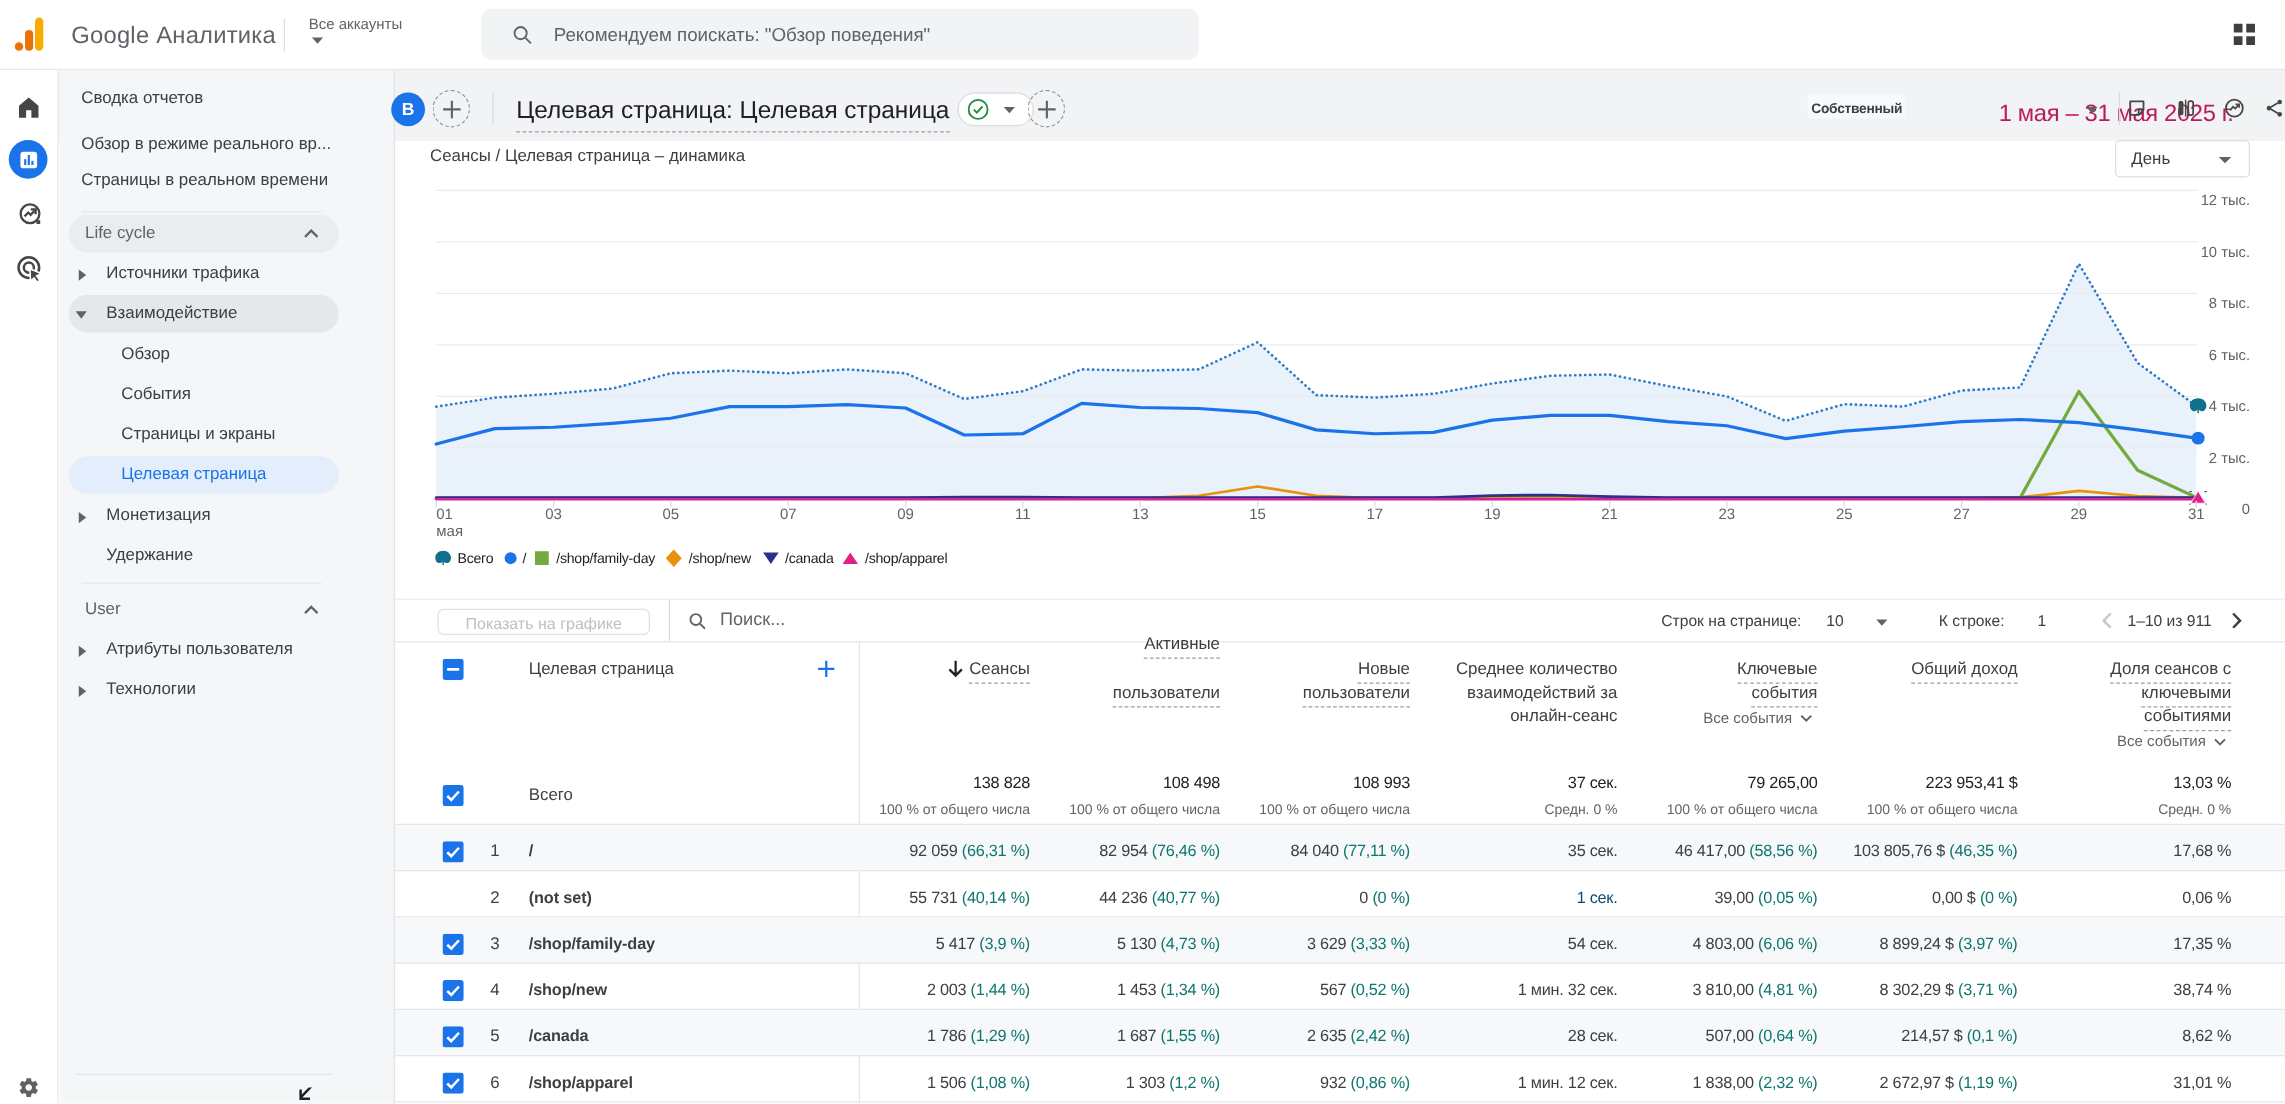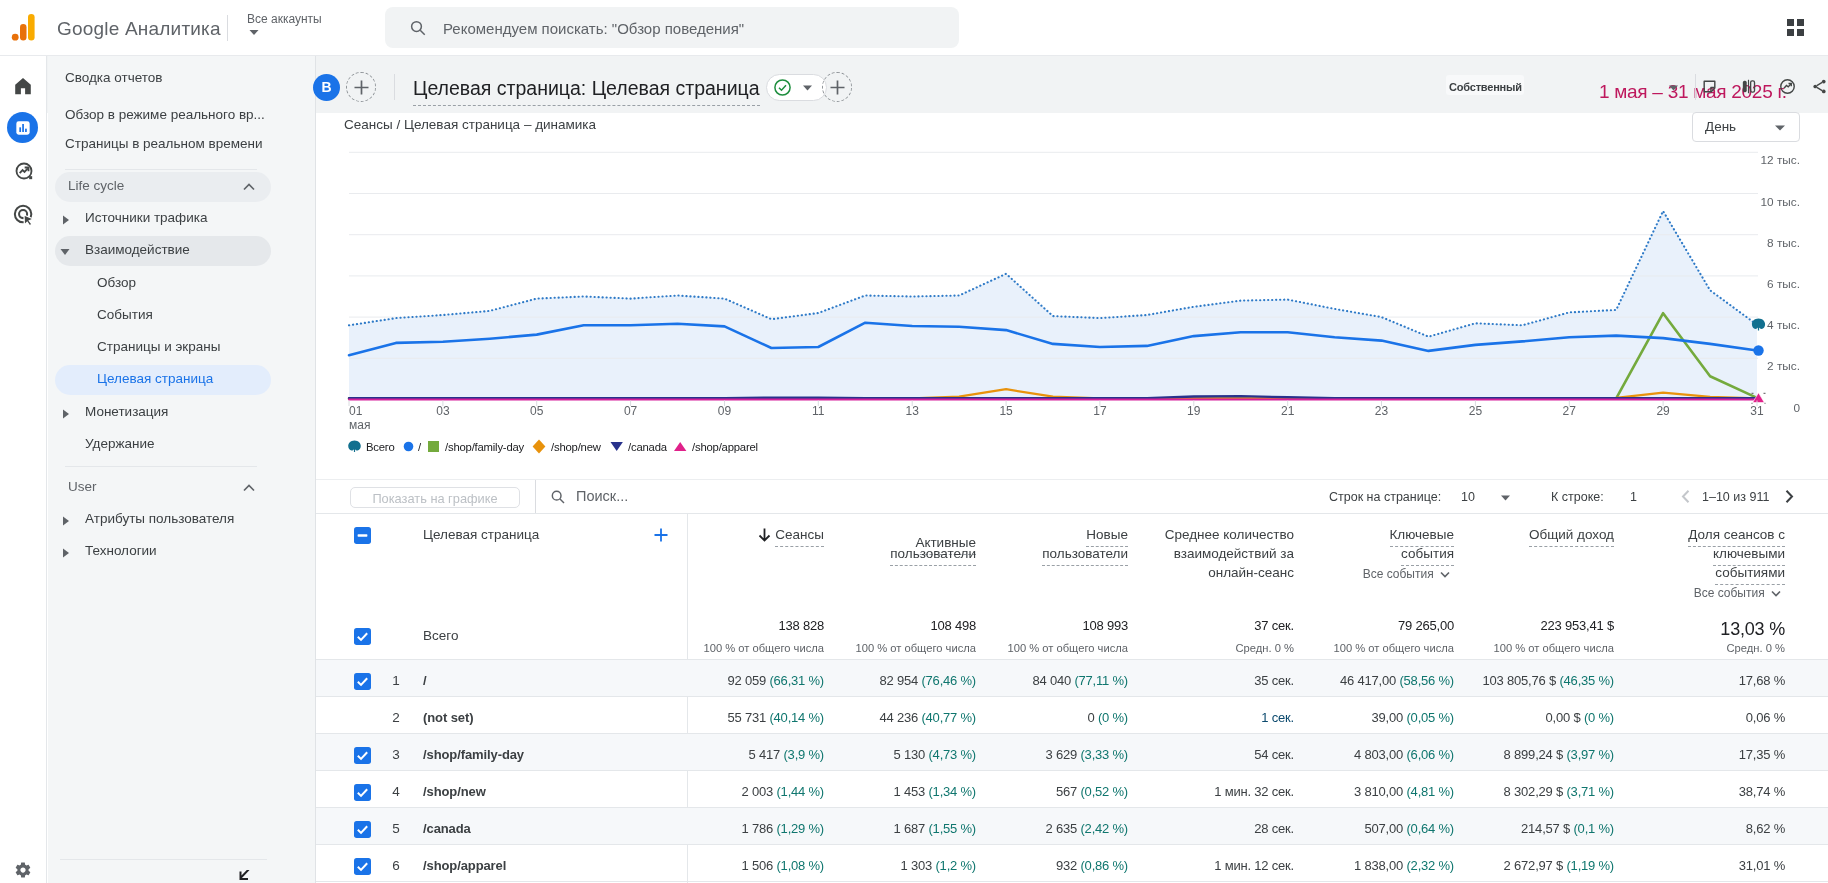--- a/index.html
+++ b/index.html
@@ -277,21 +277,21 @@
         <rect x="3.4" y="6.9" width="9.2" height="2.2" rx="0.6" fill="#fff"></rect>
       </svg></span></span>
 <span style="position:absolute;left:423px;top:526px;color:#3c4043">Целевая страница</span>
 <svg style="position:absolute;left:653px;top:527px" width="16" height="16" viewBox="0 0 16 16">
     <path d="M8,1.5 V14.5 M1.5,8 H14.5" stroke="#1a73e8" stroke-width="1.8"></path>
   </svg>
 <svg style="position:absolute;left:757px;top:527px" width="15" height="16" viewBox="0 0 15 16">
     <path d="M7.5,1.5 V13 M2.5,8.5 L7.5,13.5 L12.5,8.5" stroke="#202124" stroke-width="1.8" fill="none"></path>
   </svg>
 <span style="position:absolute;right:1004px;top:526px;border-bottom:1px dashed #9aa0a6;padding-bottom:2px;color:#3c4043;white-space:nowrap">Сеансы</span>
-<span style="position:absolute;right:852px;top:534px;border-bottom:1px dashed #9aa0a6;padding-bottom:2px;color:#3c4043;white-space:nowrap">Активные</span>
+<span style="position:absolute;right:852px;top:506px;border-bottom:1px dashed #9aa0a6;padding-bottom:2px;color:#3c4043;white-space:nowrap">Активные</span>
 <span style="position:absolute;right:852px;top:545px;border-bottom:1px dashed #9aa0a6;padding-bottom:2px;color:#3c4043;white-space:nowrap">пользователи</span>
 <span style="position:absolute;right:700px;top:526px;border-bottom:1px dashed #9aa0a6;padding-bottom:2px;color:#3c4043;white-space:nowrap">Новые</span>
 <span style="position:absolute;right:700px;top:545px;border-bottom:1px dashed #9aa0a6;padding-bottom:2px;color:#3c4043;white-space:nowrap">пользователи</span>
 <span style="position:absolute;right:534px;top:526px;padding-bottom:2px;color:#3c4043;white-space:nowrap">Среднее количество</span>
 <span style="position:absolute;right:534px;top:545px;padding-bottom:2px;color:#3c4043;white-space:nowrap">взаимодействий за</span>
 <span style="position:absolute;right:534px;top:564px;padding-bottom:2px;color:#3c4043;white-space:nowrap">онлайн-сеанс</span>
 <span style="position:absolute;right:374px;top:526px;border-bottom:1px dashed #9aa0a6;padding-bottom:2px;color:#3c4043;white-space:nowrap">Ключевые</span>
 <span style="position:absolute;right:374px;top:545px;border-bottom:1px dashed #9aa0a6;padding-bottom:2px;color:#3c4043;white-space:nowrap">события</span>
 <span style="position:absolute;right:378px;top:566px;color:#5f6368;font-size:12px;white-space:nowrap">Все события <svg width="10" height="7" viewBox="0 0 10 7" style="margin-left:3px">
       <path d="M1,1.5 L5,5.5 L9,1.5" stroke="#5f6368" stroke-width="1.6" fill="none"></path>
@@ -316,21 +316,21 @@
     <span style="position:absolute;right:852px;top:17px;color:#202124;font-size:13px;letter-spacing:-0.2px;white-space:nowrap">108 498</span>
     <span style="position:absolute;right:852px;top:41px;color:#5f6368;font-size:11.2px;white-space:nowrap">100 % от общего числа</span>
     <span style="position:absolute;right:700px;top:17px;color:#202124;font-size:13px;letter-spacing:-0.2px;white-space:nowrap">108 993</span>
     <span style="position:absolute;right:700px;top:41px;color:#5f6368;font-size:11.2px;white-space:nowrap">100 % от общего числа</span>
     <span style="position:absolute;right:534px;top:17px;color:#202124;font-size:13px;letter-spacing:-0.2px;white-space:nowrap">37 сек.</span>
     <span style="position:absolute;right:534px;top:41px;color:#5f6368;font-size:11.2px;white-space:nowrap">Средн. 0 %</span>
     <span style="position:absolute;right:374px;top:17px;color:#202124;font-size:13px;letter-spacing:-0.2px;white-space:nowrap">79 265,00</span>
     <span style="position:absolute;right:374px;top:41px;color:#5f6368;font-size:11.2px;white-space:nowrap">100 % от общего числа</span>
     <span style="position:absolute;right:214px;top:17px;color:#202124;font-size:13px;letter-spacing:-0.2px;white-space:nowrap">223 953,41 $</span>
     <span style="position:absolute;right:214px;top:41px;color:#5f6368;font-size:11.2px;white-space:nowrap">100 % от общего числа</span>
-    <span style="position:absolute;right:43px;top:17px;color:#202124;font-size:18px;letter-spacing:-0.2px;white-space:nowrap">13,03 %</span>
+    <span style="position:absolute;right:43px;top:17px;color:#202124;font-size:13px;letter-spacing:-0.2px;white-space:nowrap">13,03 %</span>
     <span style="position:absolute;right:43px;top:41px;color:#5f6368;font-size:11.2px;white-space:nowrap">Средн. 0 %</span>
   </div>
 <div style="position:absolute;left:316px;top:660px;width:1512px;height:37px;background:#f6f8fa;border-bottom:1px solid #e4e7ea">
     <span style="position:absolute;left:38px;top:13px"><span class="cb"><svg width="17" height="17" viewBox="0 0 16 16">
           <rect width="16" height="16" rx="2.5" fill="#1a73e8"></rect>
           <path d="M3.6,8.3 L6.6,11.2 L12.4,4.9" stroke="#fff" stroke-width="1.9" fill="none"></path>
         </svg></span></span>
     <span style="position:absolute;left:65px;top:12px;width:30px;text-align:center;color:#3c4043">1</span>
     <span style="position:absolute;left:107px;top:12px;color:#3c4043;font-weight:bold;font-size:13px;letter-spacing:-0.1px">/</span>
     <span style="position:absolute;right:1004px;top:12px;color:#3c4043;font-size:13px;letter-spacing:-0.2px;white-space:nowrap">92 059 <span class="pc">(66,31 %)</span></span>

